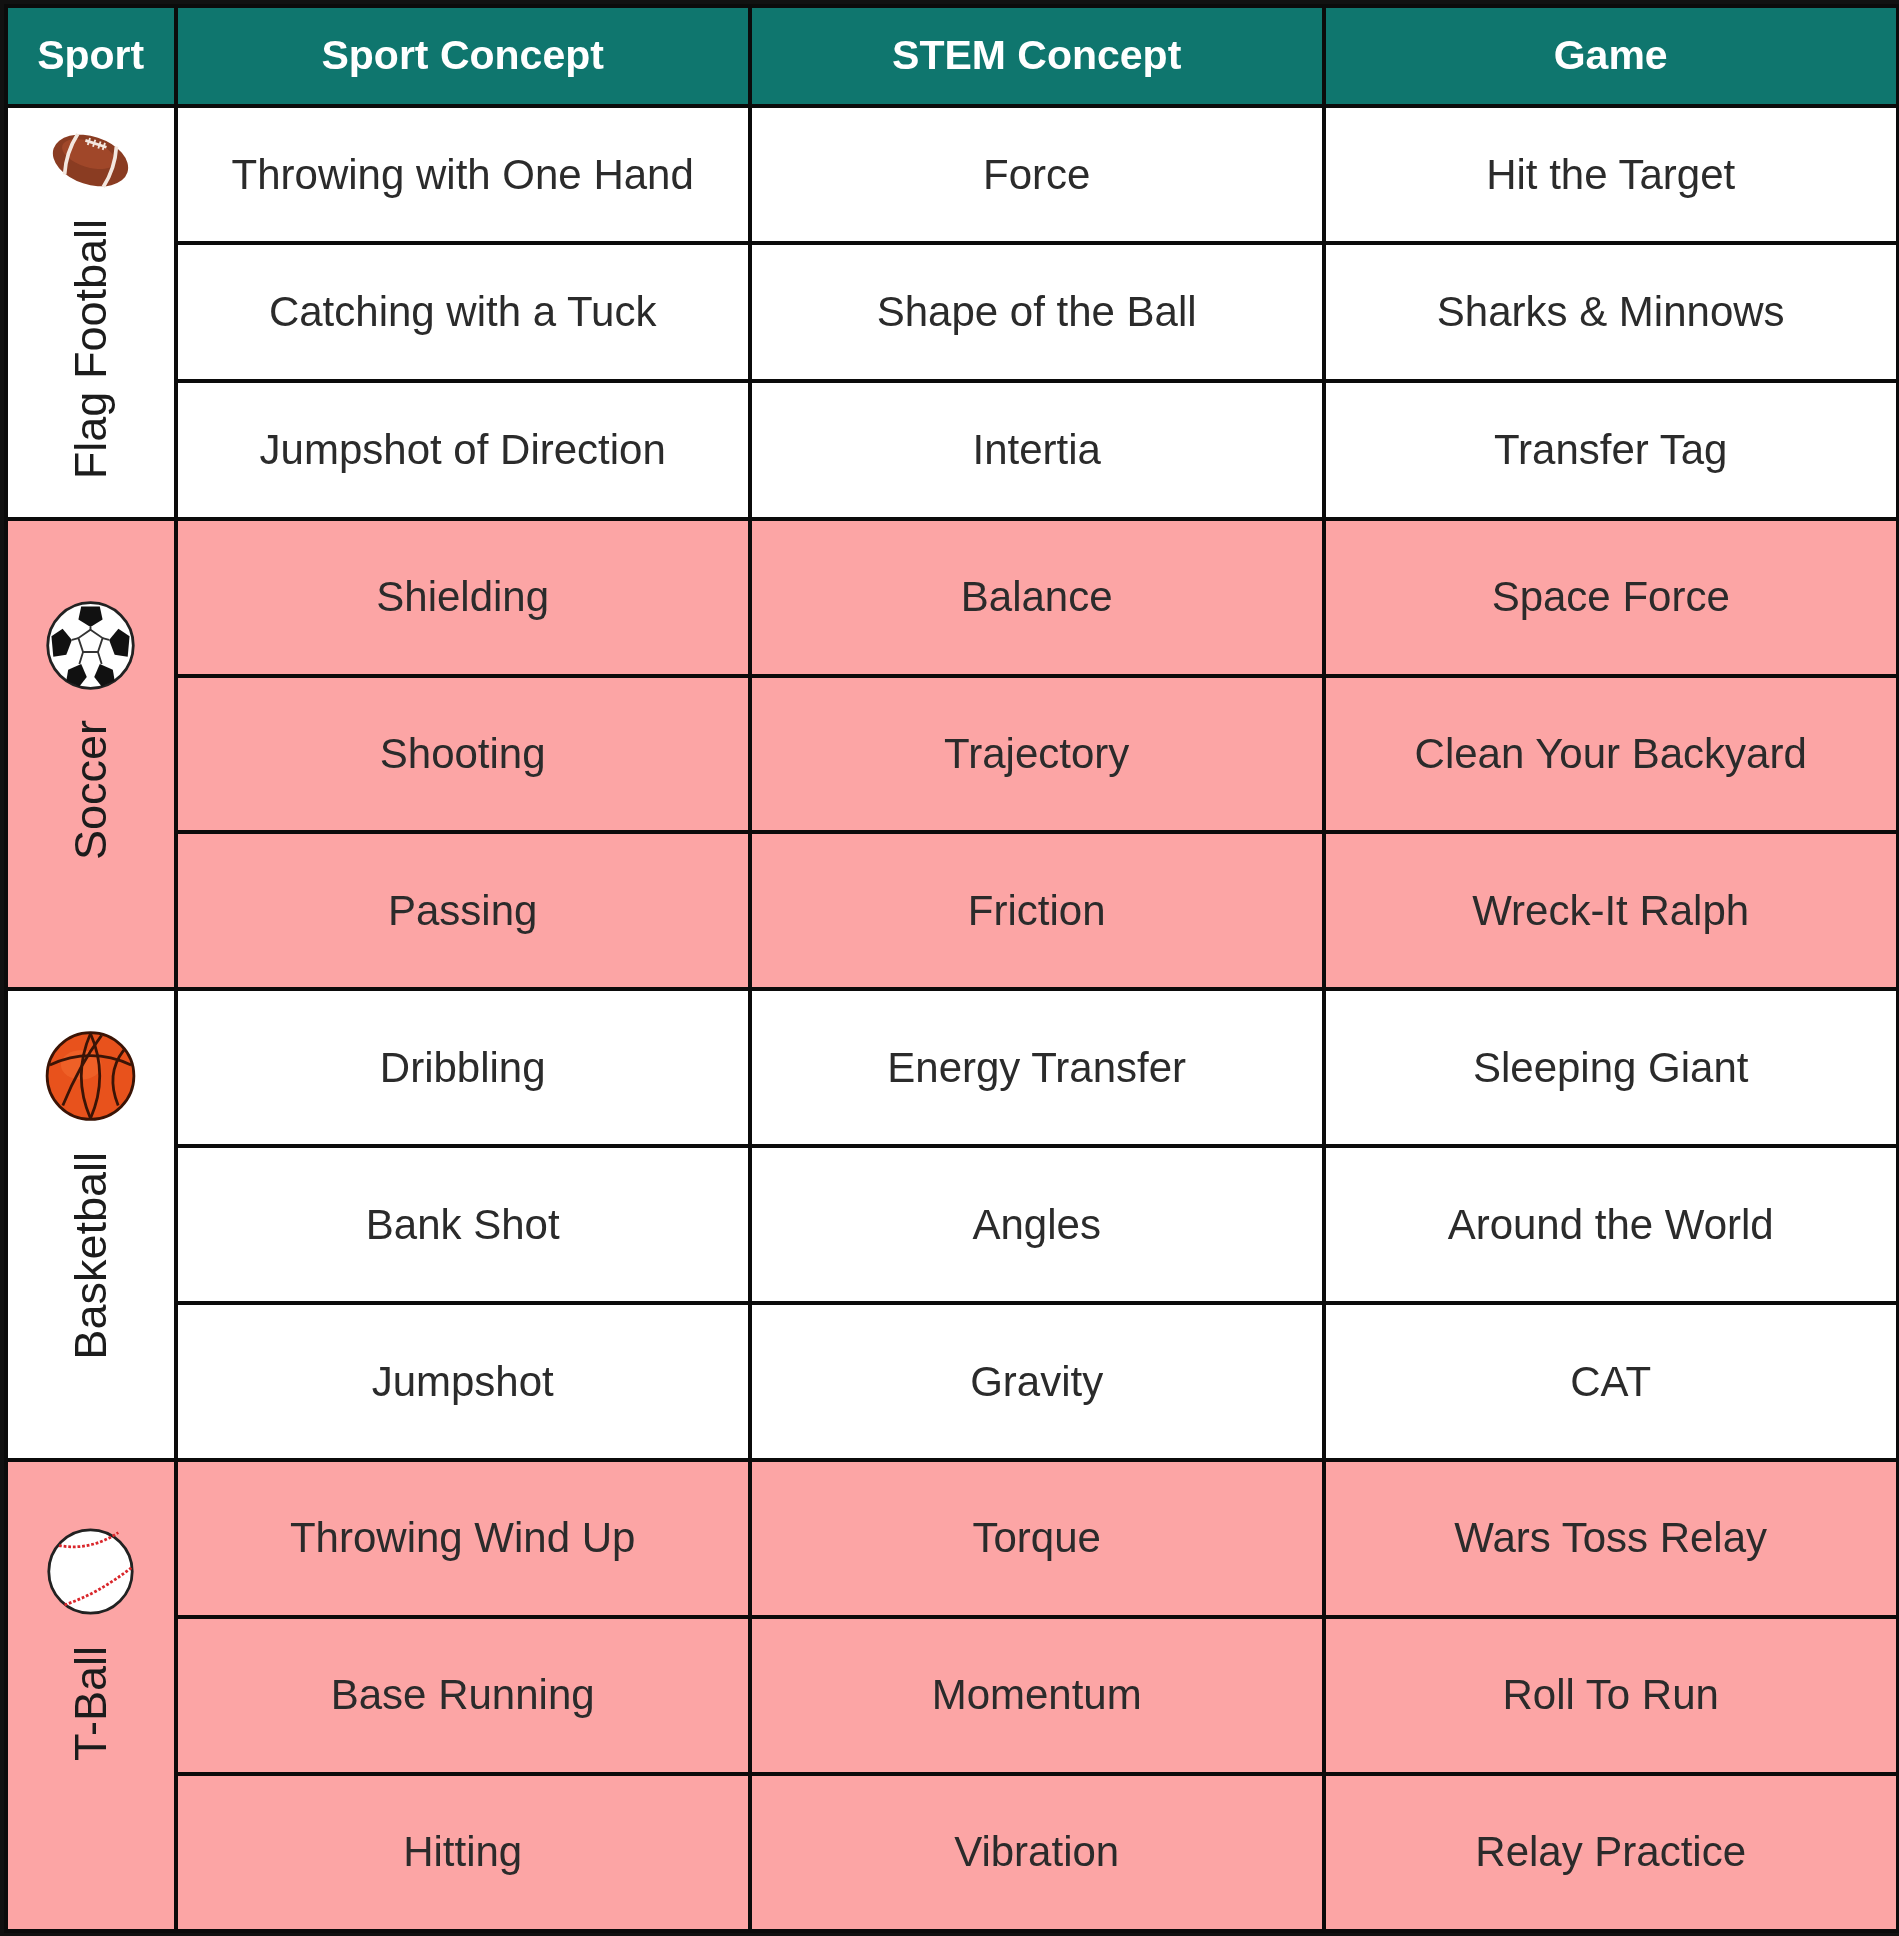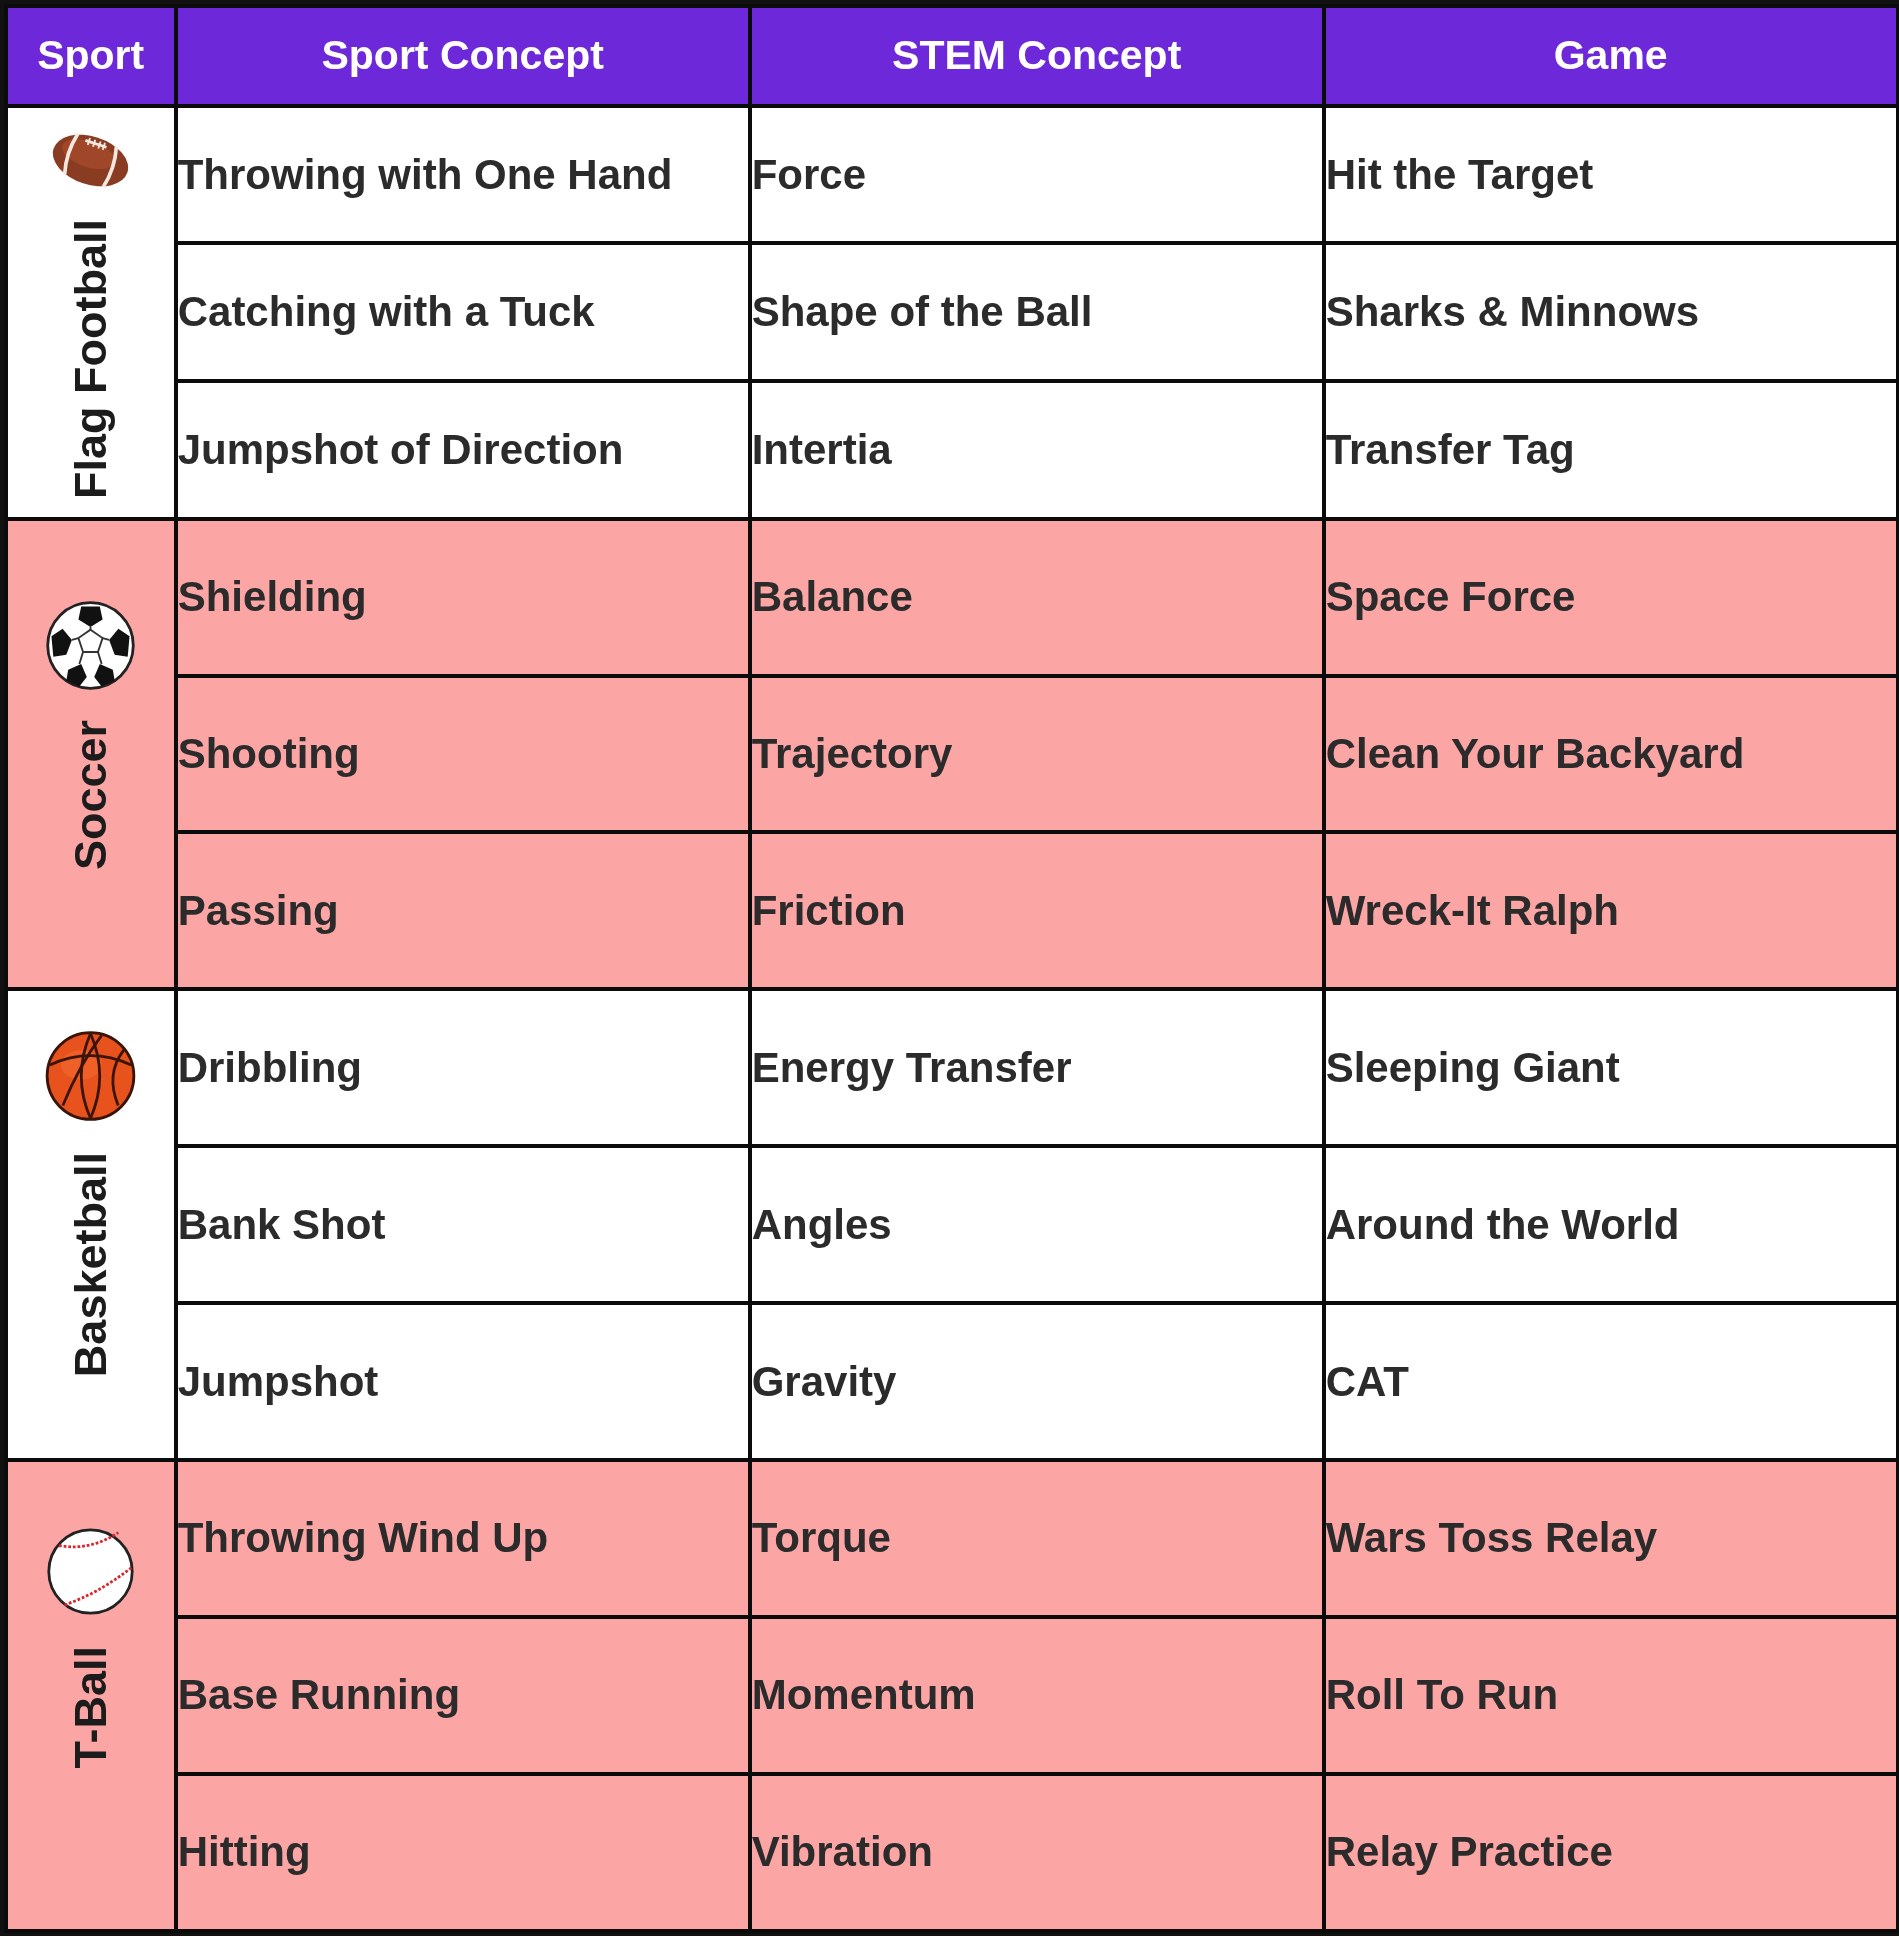--- a/index.html
+++ b/index.html
@@ -16,37 +16,36 @@
     width: 1892px; height: 1929px;
     border-collapse: collapse;
     table-layout: fixed;
     font-family: "Liberation Sans", "DejaVu Sans", sans-serif;
   }
   col.c0 { width: 170px; }
   col.c1 { width: 574px; }
   col.c2 { width: 574px; }
   col.c3 { width: 574px; }
   th {
-    background: #6d28d9;
+    background: #0f766e;
     color: #ffffff;
     font-weight: bold;
     font-size: 41px;
     height: 96px;
     border: 4.6px solid #0b0b0b;
     vertical-align: middle;
     padding: 0;
   }
   td {
     border: 4.6px solid #0b0b0b;
-    text-align: left;
+    text-align: center;
     vertical-align: middle;
     font-size: 42px;
     color: #2b2b2b;
     padding: 0;
-    font-weight: bold;
   }
   tr.g-white td { background: #ffffff; }
   tr.g-gray td { background: #fca5a5; }
   tr.ff td { height: 132px; }
   tr.oth td { height: 151px; }
   td.sport {
     position: relative;
     padding: 0;
   }
   .sport-inner {

